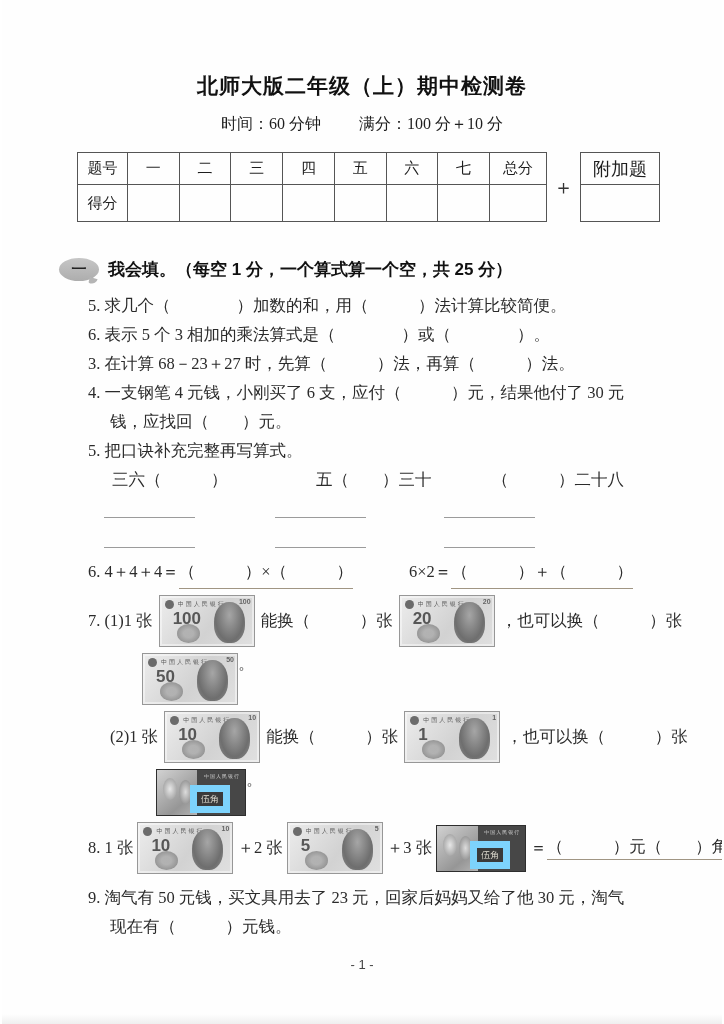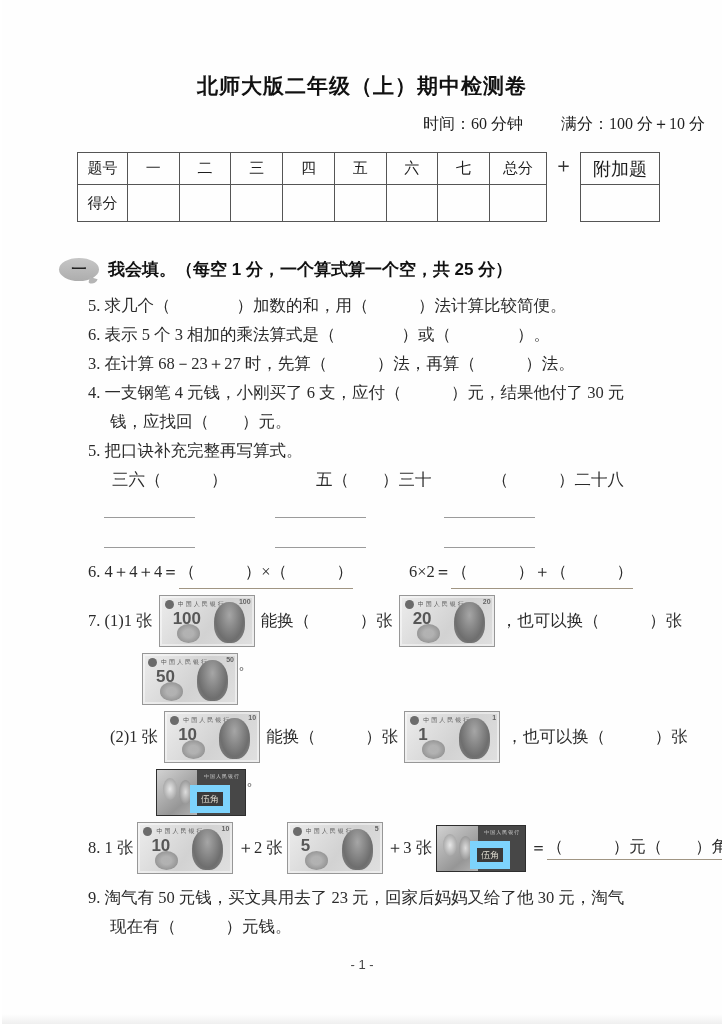--- a/index.html
+++ b/index.html
@@ -19,29 +19,29 @@
   }
 
   
   .title {
     padding-top:72px;
     text-align:center;
     font-family:"Liberation Sans","DejaVu Sans",sans-serif;
     font-weight:bold; font-size:21px; letter-spacing:1px; color:#111;
   }
   .meta {
-    margin-top:14px; text-align:right;
+    margin-top:14px; text-align:center;
     font-size:16px; color:#1e1e1e;
   }
   .meta span { margin:0 17px; }
 
   
   .score-area {
     margin:17px 0 0 75px;
-    display:flex; 
+    display:flex; align-items:center;
   }
   table.score {
     border-collapse:collapse; table-layout:fixed;
     width:470px;
   }
   table.score td {
     border:1px solid #555;
     height:32px; text-align:center; vertical-align:middle;
     font-size:15px; color:#1e1e1e;
     font-family:"Liberation Sans","DejaVu Sans",sans-serif;

